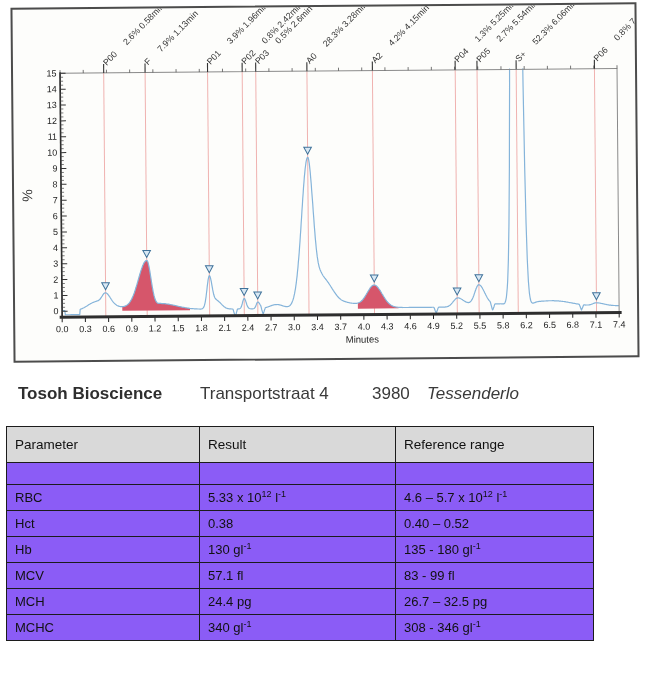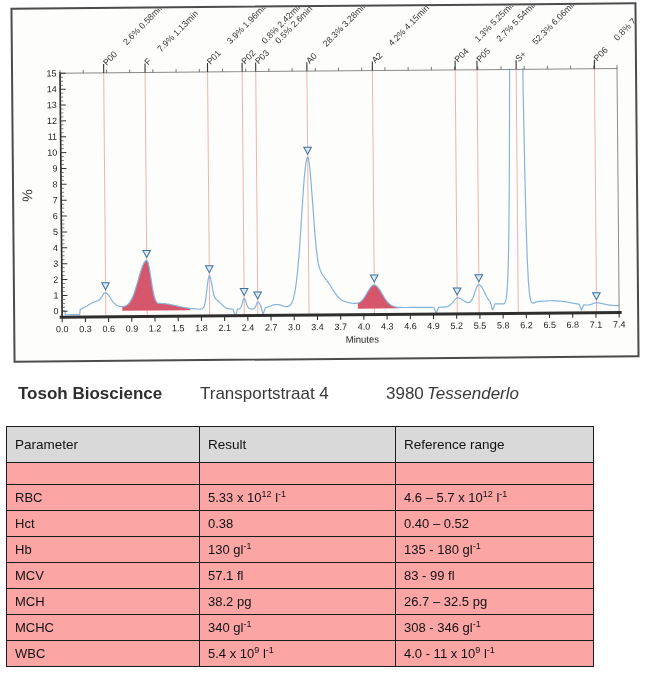--- a/index.html
+++ b/index.html
@@ -13,26 +13,26 @@
     transform:rotate(-0.5deg);transform-origin:50% 50%;
     overflow:hidden;
   }
   .scan-box svg{position:absolute;left:0;top:0;}
   .address-row{
     position:absolute;left:0;top:384px;width:650px;height:20px;
     font-size:17px;color:#3a3a3a;
   }
   .address-row .company{position:absolute;left:18px;font-weight:bold;color:#2e2e2e;}
   .address-row .addr{position:absolute;left:200px;}
-  .address-row .postal{position:absolute;left:386px;}
+  .address-row .postal{position:absolute;left:372px;}
   .address-row .city{position:absolute;left:427px;font-style:italic;}
   table.results{
     position:absolute;left:6px;top:426px;width:587px;
     border-collapse:collapse;table-layout:fixed;
-    font-size:13px;color:#111;background:#fca5a5;
+    font-size:13px;color:#111;background:#8b5cf6;
   }
   table.results col.c1{width:193px;}
   table.results col.c2{width:196px;}
   table.results col.c3{width:198px;}
   table.results th,table.results td{
     border:1px solid #1c1c1c;text-align:left;vertical-align:middle;
     padding:2px 6px 2px 8px;font-weight:normal;overflow:hidden;white-space:nowrap;
   }
   table.results thead th{background:#d9d9d9;height:31px;font-size:13.5px;}
   table.results tr.blank td{height:17px;}
@@ -308,27 +308,22 @@
         <td>130 gl<sup>-1</sup></td>
         <td>135 - 180 gl<sup>-1</sup></td>
       </tr>
       <tr>
         <td>MCV</td>
         <td>57.1 fl</td>
         <td>83 - 99 fl</td>
       </tr>
       <tr>
         <td>MCH</td>
-        <td>38.2 pg</td>
+        <td>24.4 pg</td>
         <td>26.7 – 32.5 pg</td>
       </tr>
       <tr>
         <td>MCHC</td>
         <td>340 gl<sup>-1</sup></td>
         <td>308 - 346 gl<sup>-1</sup></td>
-      </tr>
-      <tr>
-        <td>WBC</td>
-        <td>5.4 x 10<sup>9</sup> l<sup>-1</sup></td>
-        <td>4.0 - 11 x 10<sup>9</sup> l<sup>-1</sup></td>
       </tr>
     </tbody>
 </table>
 
 </body></html>

